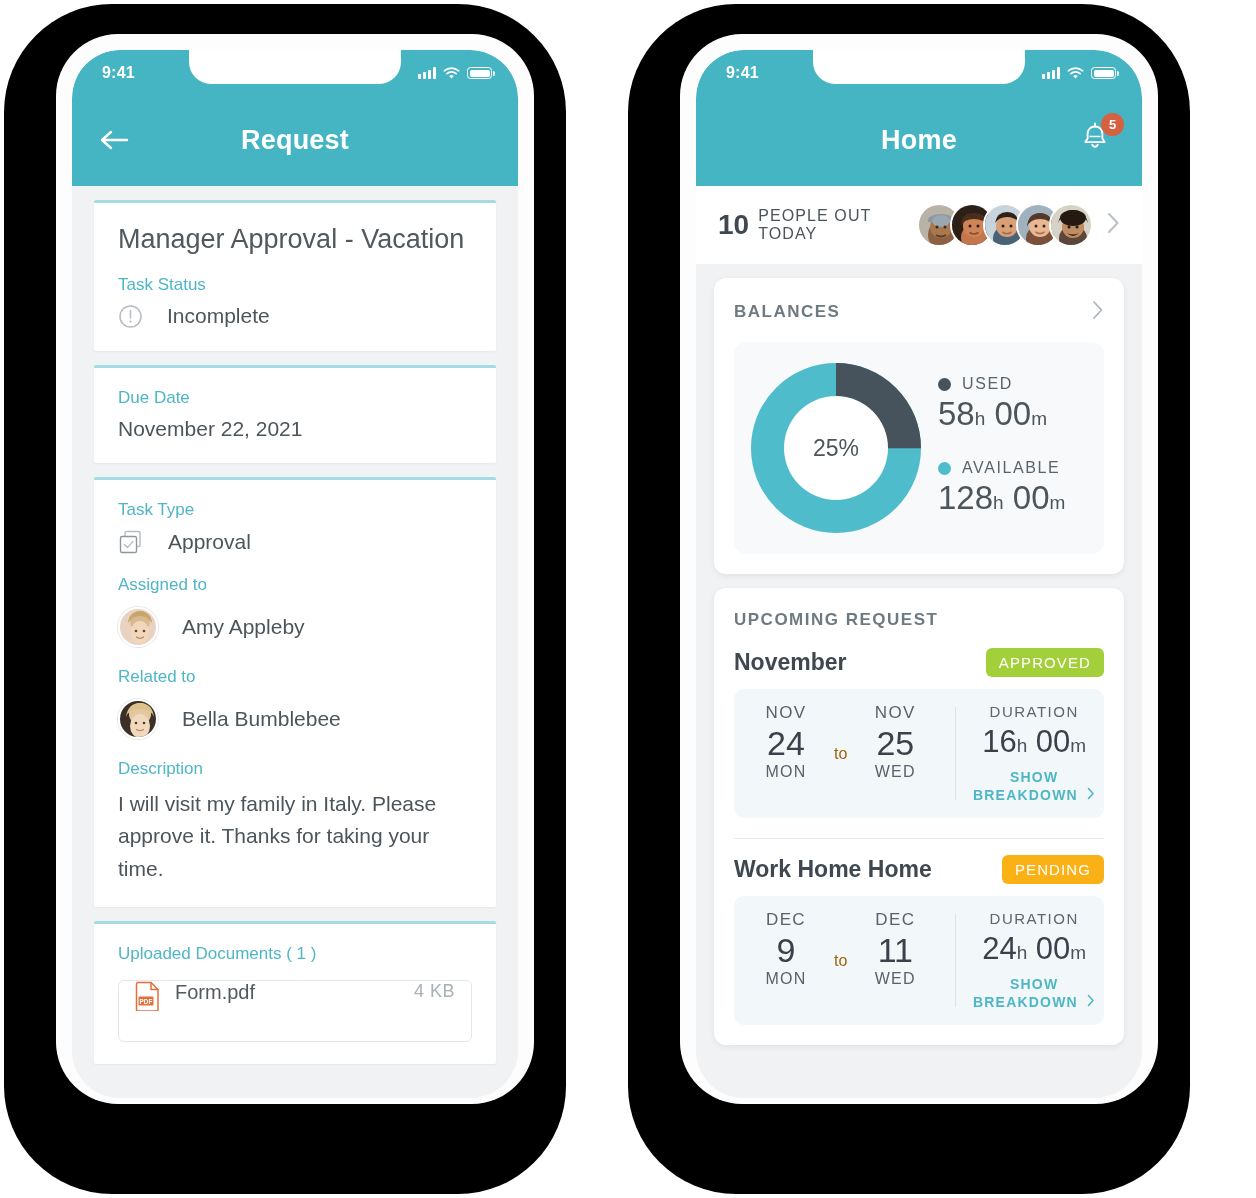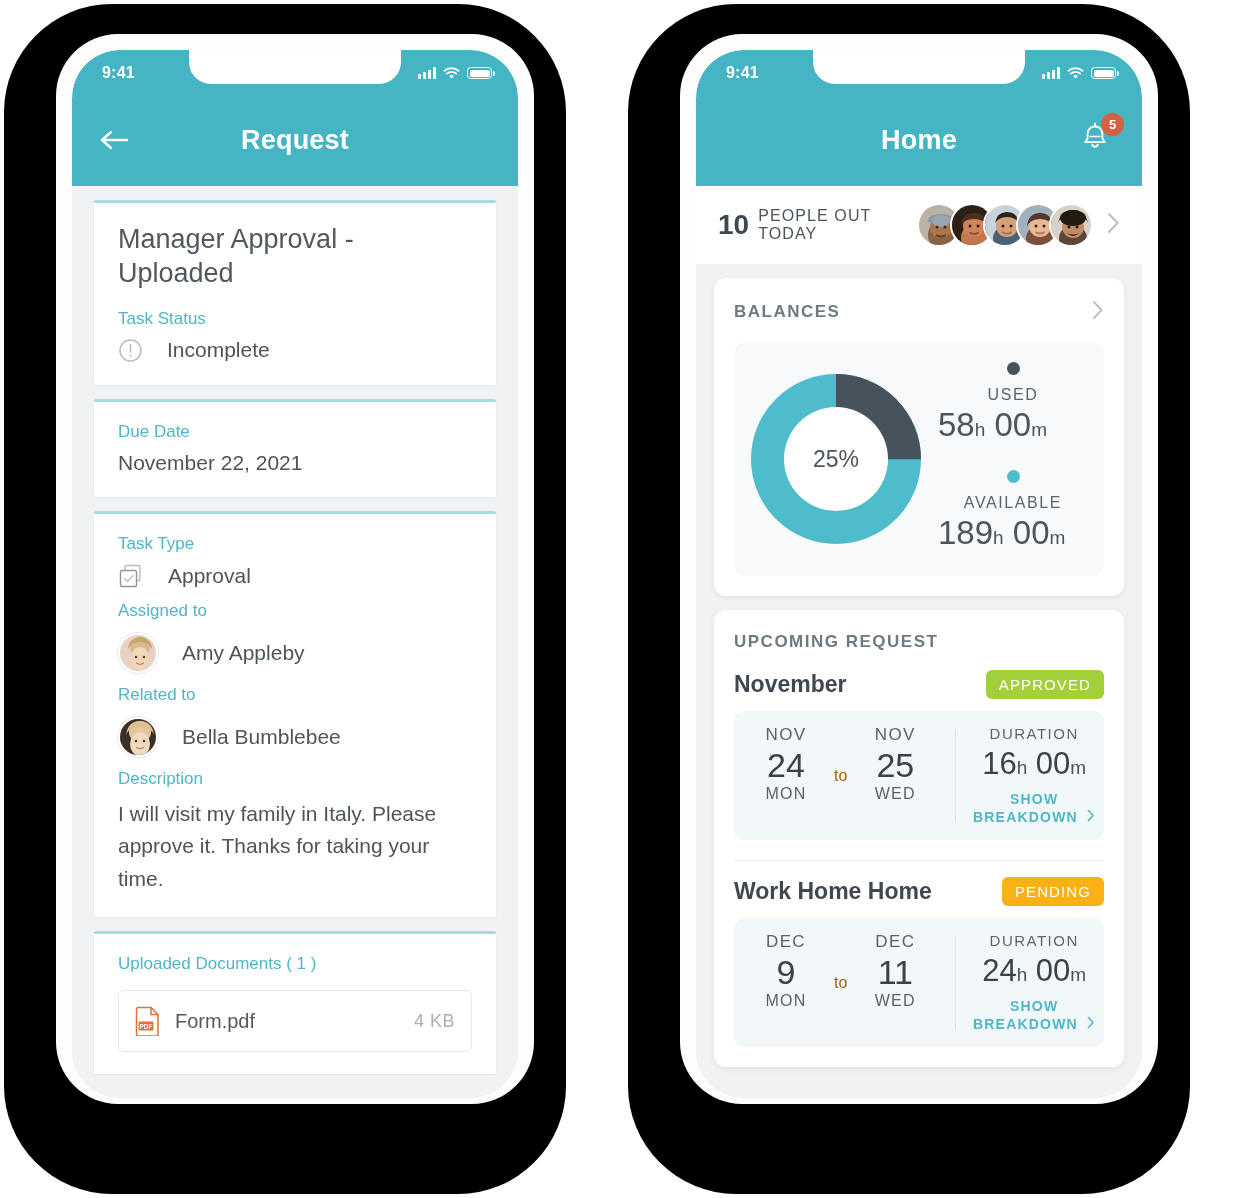--- a/index.html
+++ b/index.html
@@ -117,28 +117,28 @@
   .lbl{ font-size:17px; color:#4fb6c6; margin-bottom:9px; }
   .val{ font-size:21px; color:#4d555c; }
   .row-ic{ display:flex; align-items:center; gap:24px; }
   .row-ic .val{ font-size:21px; }
 
   .avatar-sm{
     width:40px; height:40px; border-radius:50%;
     border:2px solid #fff; box-shadow:0 0 0 1px #e4e7e9;
     overflow:hidden; flex:0 0 auto;
   }
-  .mt18{ margin-top:12px; }
+  .mt18{ margin-top:20px; }
   .mt12{ margin-top:12px; }
   .desc{ font-size:21px; color:#4d555c; line-height:1.55; }
 
   .doc-row{
     margin-top:16px;
     border:1px solid #e4e7ea; border-radius:6px;
-    height:62px; display:flex; align-items:center; padding:0 16px;
+    height:62px; display:flex; padding:0 16px;
     background:#fff;
   }
   .doc-name{ font-size:20px; color:#52595f; margin-left:14px; flex:1; }
   .doc-size{ font-size:18px; color:#a9b0b5; letter-spacing:.5px; }
 
   
   .rbody{ height:912px; background:#f1f2f3; overflow:hidden; }
   .people-bar{
     background:#fff; height:78px;
     display:flex; align-items:center; padding:0 22px;
@@ -170,21 +170,21 @@
   }
   .donut{ position:relative; width:172px; height:172px; flex:0 0 auto; }
   .donut .hole{
     position:absolute; left:50%; top:50%; transform:translate(-50%,-50%);
     width:104px; height:104px; background:#fff; border-radius:50%;
     display:flex; align-items:center; justify-content:center;
     font-size:23px; color:#4d555c;
   }
   .legend{ flex:1; }
   .legend-item{ margin-bottom:4px; }
-  .legend-row{ display:flex; align-items:center; gap:11px;flex-direction:column; }
+  .legend-row{ display:flex; align-items:center; gap:11px; }
   .dot{ width:13px; height:13px; border-radius:50%; }
   .legend-label{ font-size:16px; letter-spacing:1.6px; color:#5b646b; }
   .legend-val{ font-size:33px; color:#4c555c; margin-top:2px; font-weight:400; }
   .legend-val .u{ font-size:19px; }
   .gap-leg{ height:22px; }
 
   .req-title-row{
     display:flex; align-items:center; justify-content:space-between;
     margin-bottom:12px;
   }
@@ -248,21 +248,21 @@
                 <path d="M12 3 L3 11 L12 19 M3 11 H28" stroke="#fff" stroke-width="2.4" fill="none" stroke-linecap="round" stroke-linejoin="round"></path>
               </svg>
             </div>
             <div class="nav-title">Request</div>
           </div>
         </div>
 
         <div class="body-scroll">
 
           <div class="card first">
-            <div class="card-title">Manager Approval - Uploaded</div>
+            <div class="card-title">Manager Approval - Vacation</div>
             <div class="lbl">Task Status</div>
             <div class="row-ic">
               <svg width="25" height="25" viewBox="0 0 25 25">
                 <circle cx="12.5" cy="12.5" r="10.5" stroke="#b6bcc1" stroke-width="1.5" fill="none"></circle>
                 <line x1="12.5" y1="6.8" x2="12.5" y2="14" stroke="#b6bcc1" stroke-width="1.5" stroke-linecap="round"></line>
                 <circle cx="12.5" cy="17.6" r="1.1" fill="#b6bcc1"></circle>
               </svg>
               <span class="val">Incomplete</span>
             </div>
           </div>
@@ -481,21 +481,21 @@
                     <span>00</span><span class="u">m</span>
                   </div>
                 </div>
                 <div class="gap-leg"></div>
                 <div class="legend-item">
                   <div class="legend-row">
                     <span class="dot" style="background:#4fbccb"></span>
                     <span class="legend-label">AVAILABLE</span>
                   </div>
                   <div class="legend-val">
-                    <span>189</span><span class="u">h</span>
+                    <span>128</span><span class="u">h</span>
                     <span>00</span><span class="u">m</span>
                   </div>
                 </div>
               </div>
             </div>
           </div>
 
           <div class="rcard">
             <div class="rcard-head">
               <span class="rcard-title">UPCOMING REQUEST</span>

